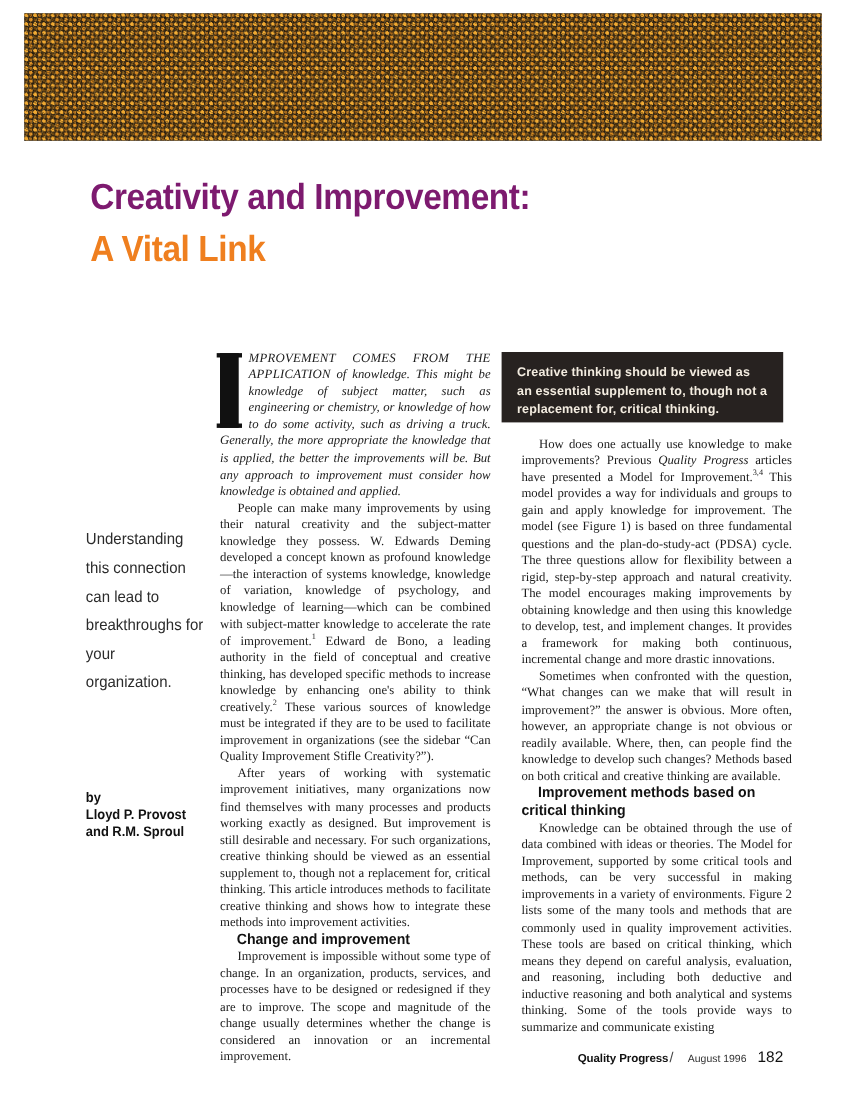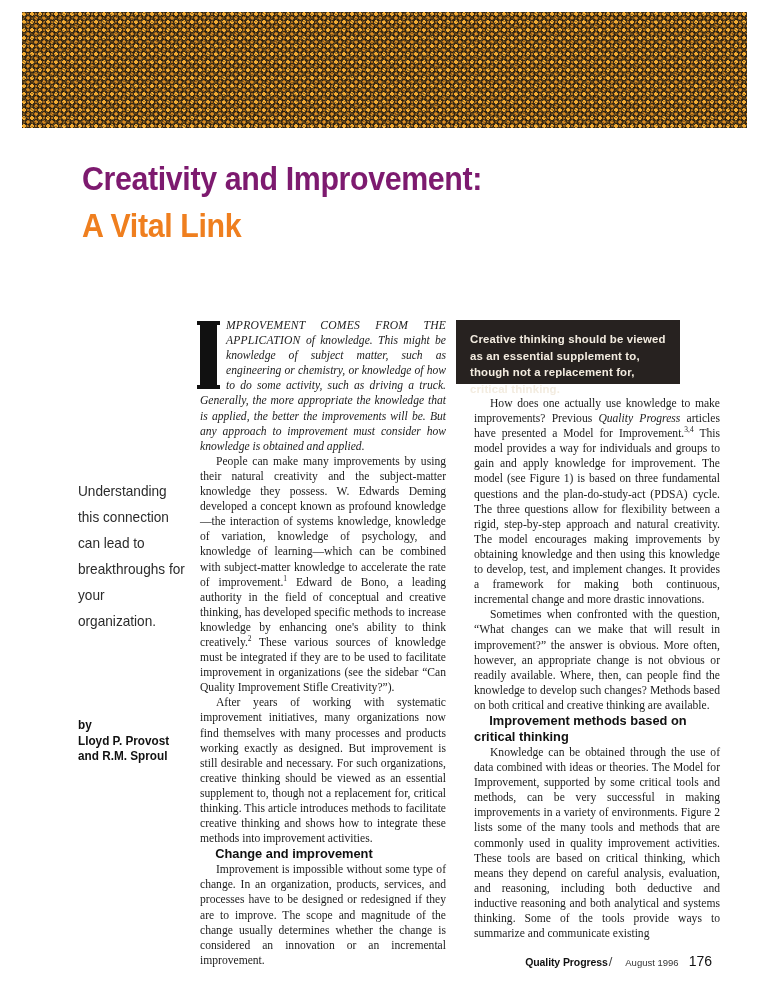--- a/index.html
+++ b/index.html
@@ -153,21 +153,21 @@
   .gap { height: 9px; }
 
   sup { font-size: 7.5px; vertical-align: super; line-height: 0; }
   .ital { font-style: italic; }
 
   
   #pullquote {
     position: absolute;
     left: 456px;
     top: 320px;
-    width: 224px;
+    width: 256px;
     height: 64px;
     background: #272220;
     box-sizing: border-box;
     padding: 11px 14px 10px 14px;
   }
   #pullquote-text {
     font-family: "Liberation Sans", sans-serif;
     font-weight: bold;
     font-size: 11.4px;
     line-height: 16.5px;
@@ -255,14 +255,14 @@
   <p><span>How does one actually use knowledge to make improvements? Previous </span><span class="ital">Quality Progress</span><span> articles have presented a Model for Improvement.</span><sup>3,4</sup><span> This model provides a way for individuals and groups to gain and apply knowledge for improvement. The model (see Figure 1) is based on three fundamental questions and the plan-do-study-act (PDSA) cycle. The three questions allow for flexibility between a rigid, step-by-step approach and natural creativity. The model encourages making improvements by obtaining knowledge and then using this knowledge to develop, test, and implement changes. It provides a framework for making both continuous, incremental change and more drastic innovations.</span></p>
 
   <p>Sometimes when confronted with the question, “What changes can we make that will result in improvement?” the answer is obvious. More often, however, an appropriate change is not obvious or readily available. Where, then, can people find the knowledge to develop such changes? Methods based on both critical and creative thinking are available.</p>
 
   <p class="subhead">Improvement methods based on critical thinking</p>
 
   <p>Knowledge can be obtained through the use of data combined with ideas or theories. The Model for Improvement, supported by some critical tools and methods, can be very successful in making improvements in a variety of environments. Figure 2 lists some of the many tools and methods that are commonly used in quality improvement activities. These tools are based on critical thinking, which means they depend on careful analysis, evaluation, and reasoning, including both deductive and inductive reasoning and both analytical and systems thinking. Some of the tools provide ways to summarize and communicate existing</p>
 </div>
 
 <div id="footer">
-  <span id="footer-journal">Quality Progress</span><span id="footer-slash">/</span><span id="footer-issue">August 1996</span><span id="footer-page">176</span>
+  <span id="footer-journal">Quality Progress</span><span id="footer-slash">/</span><span id="footer-issue">August 1996</span><span id="footer-page">182</span>
 </div>
 
 </body></html>

